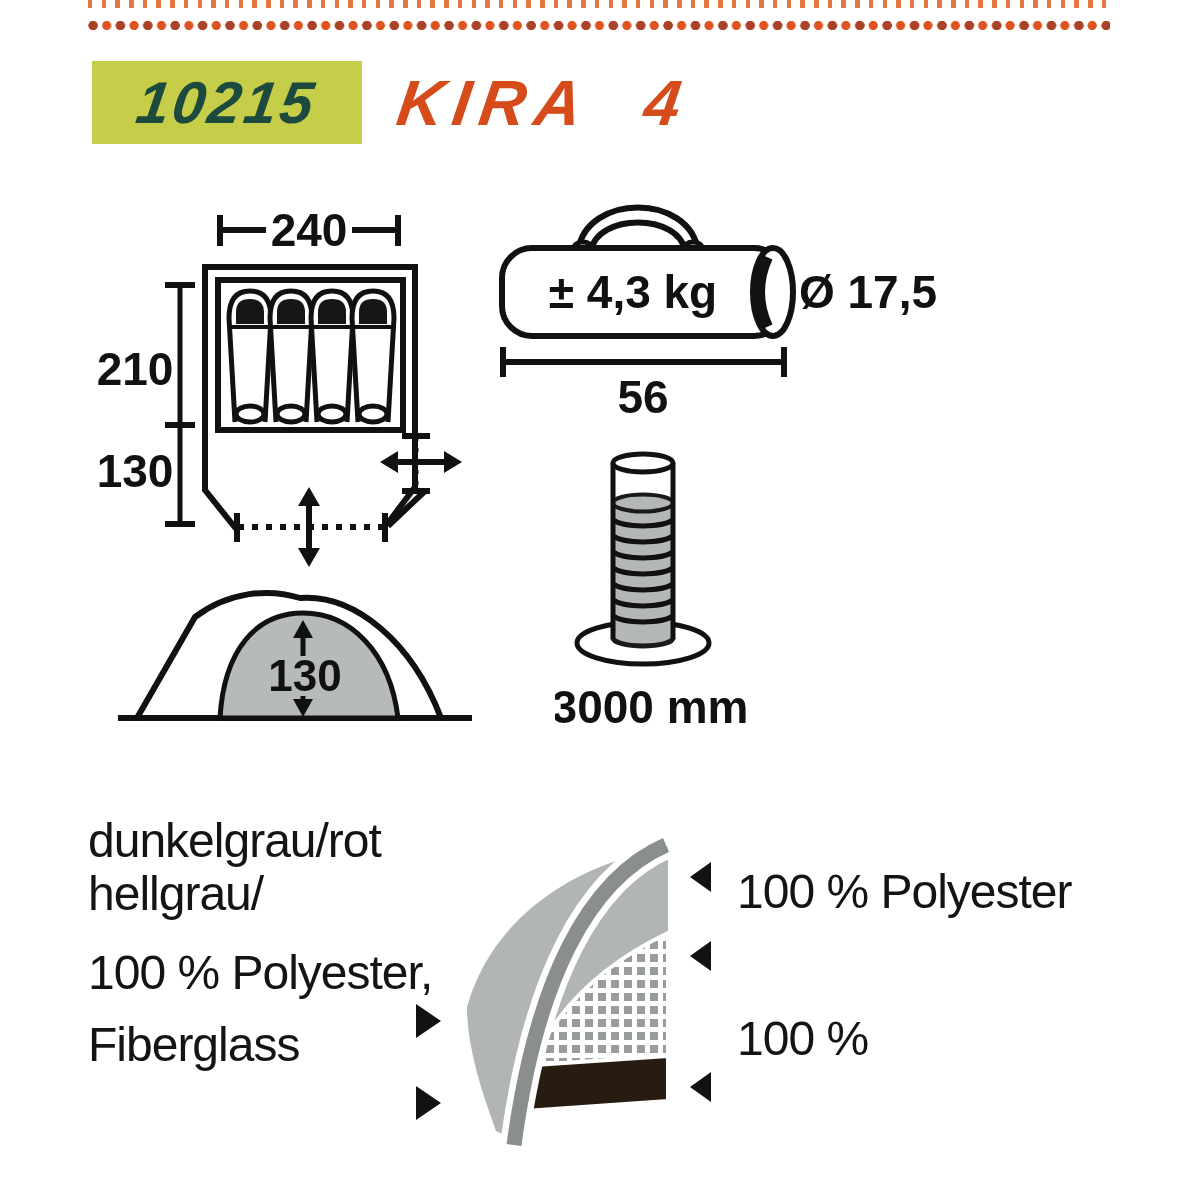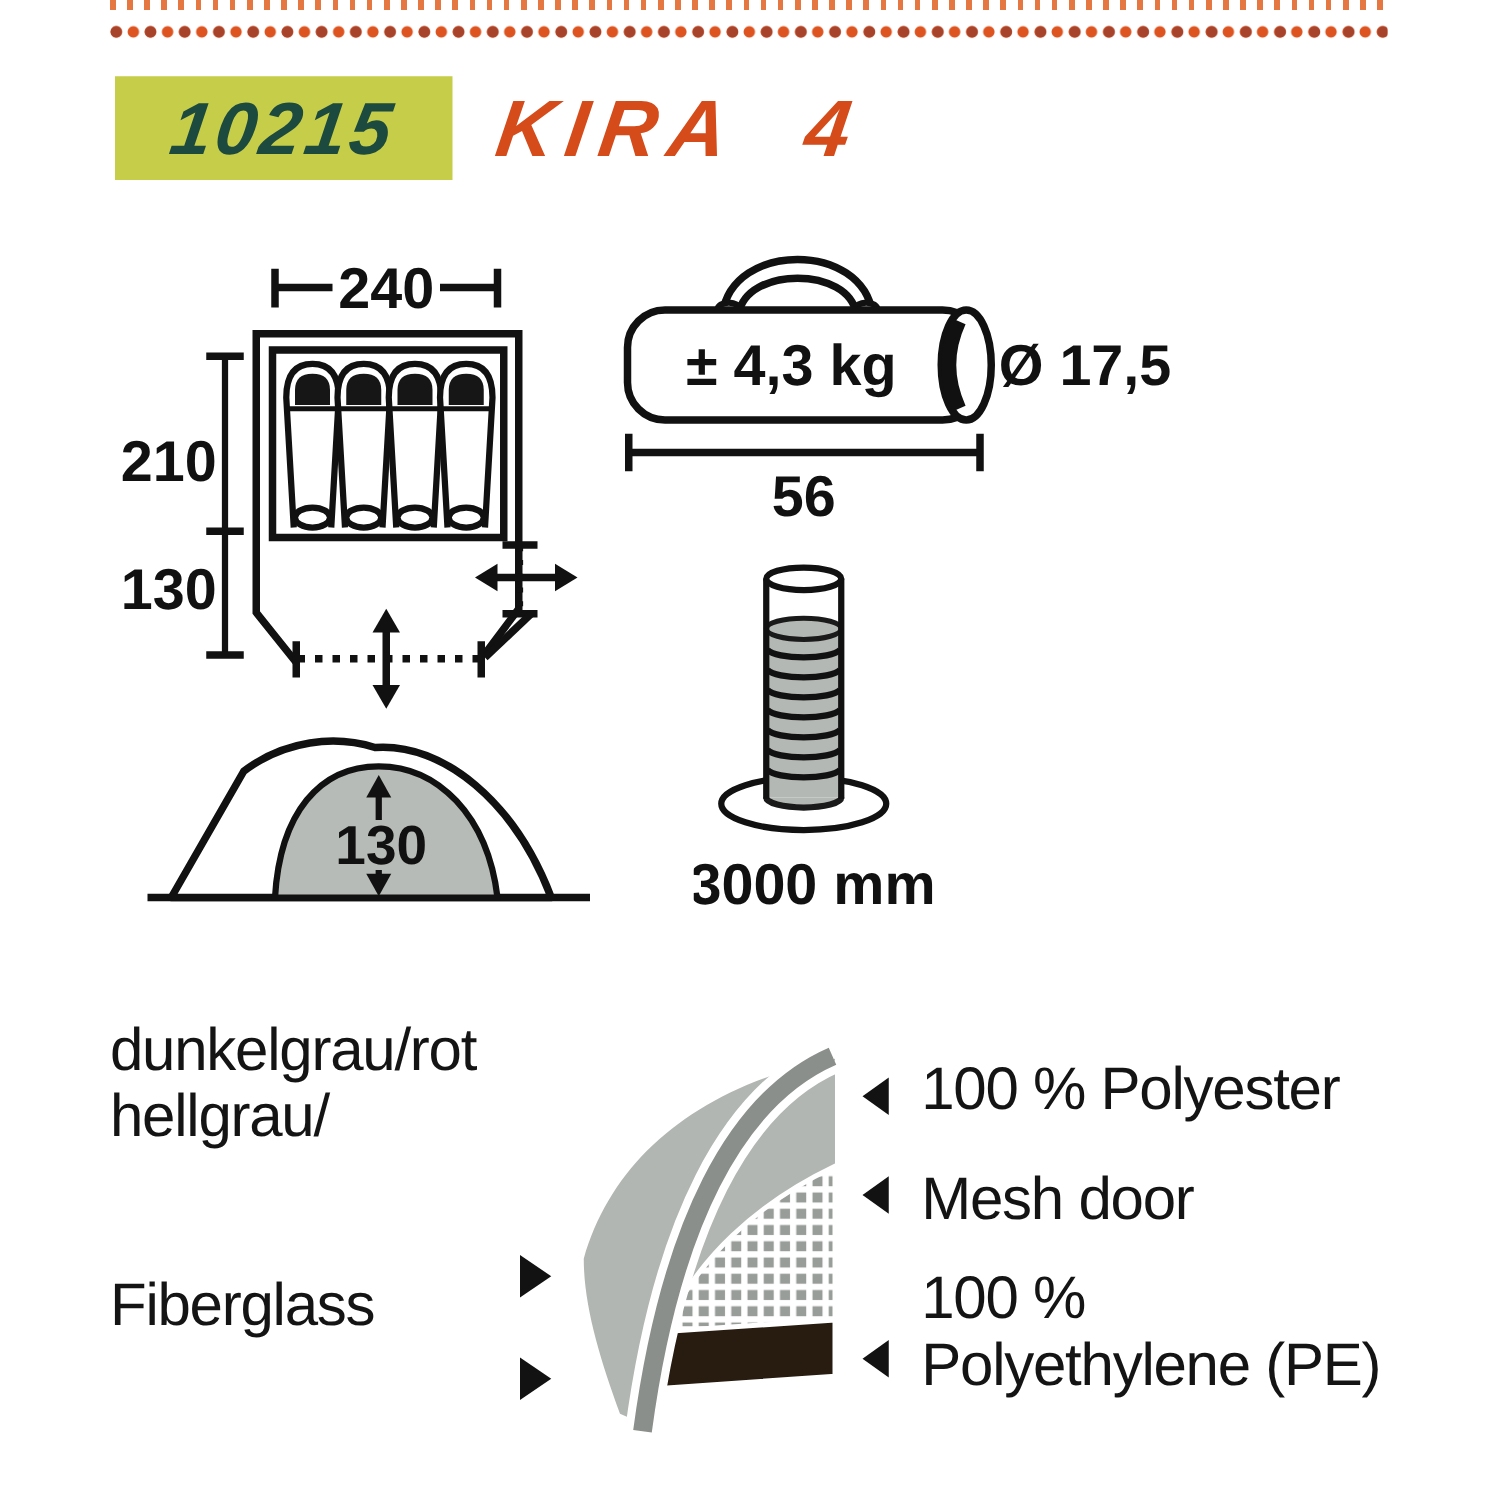--- a/index.html
+++ b/index.html
@@ -194,30 +194,29 @@
       <path d="M226,10 C148,44 96,146 74,310" fill="none" stroke="#ffffff" stroke-width="28"></path>
       <path d="M226,10 C148,44 96,146 74,310" fill="none" stroke="#8b8f8b" stroke-width="15"></path>
     </g>
   </svg>
 
   <div class="spec" style="left:88px;top:814px">
     <div>dunkelgrau/rot</div>
     <div>hellgrau/</div>
   </div>
   <div class="spec" style="left:88px;top:946px">
+    <div>100 % Polyester,</div>
   </div>
   <div class="spec" style="left:88px;top:1018px">Fiberglass</div>
 
   <div class="tri-right" style="left:416px;top:1004px"></div>
   <div class="tri-right" style="left:416px;top:1086px"></div>
 
   <div class="tri-left" style="left:690px;top:862px"></div>
   <div class="tri-left" style="left:690px;top:941px"></div>
   <div class="tri-left" style="left:690px;top:1072px"></div>
 
-  <div class="spec" style="left:737px;top:845px">100 % Polyester</div>
-  <div class="spec" style="left:737px;top:933px">Mesh door</div>
+  <div class="spec" style="left:737px;top:865px">100 % Polyester</div>
   <div class="spec" style="left:737px;top:1012px;line-height:54px">
     <div>100 %</div>
-    <div>Polyethylene (PE)</div>
   </div>
 
 </div>
 
 </body></html>

